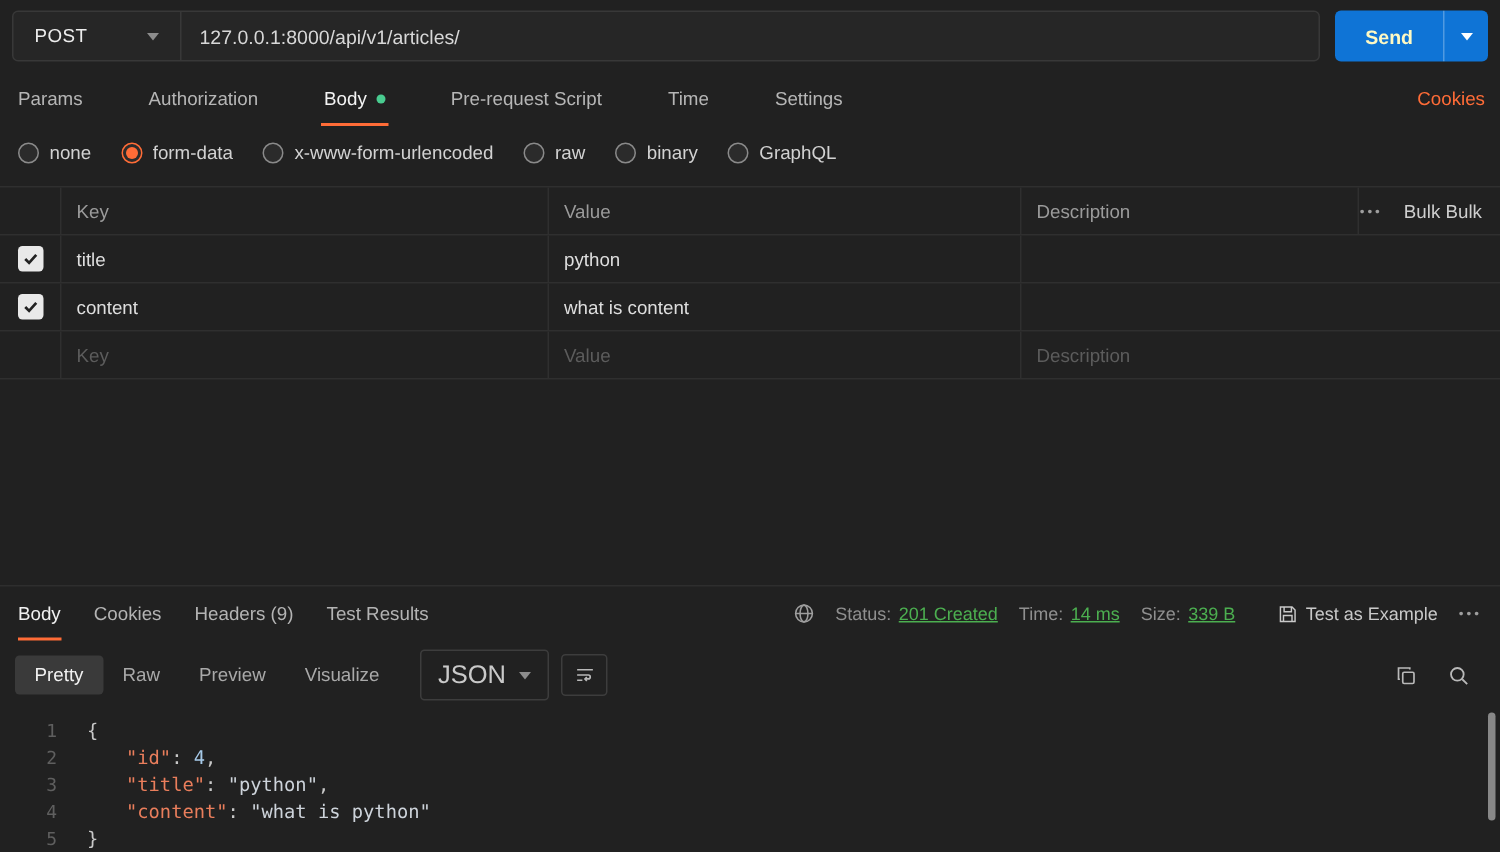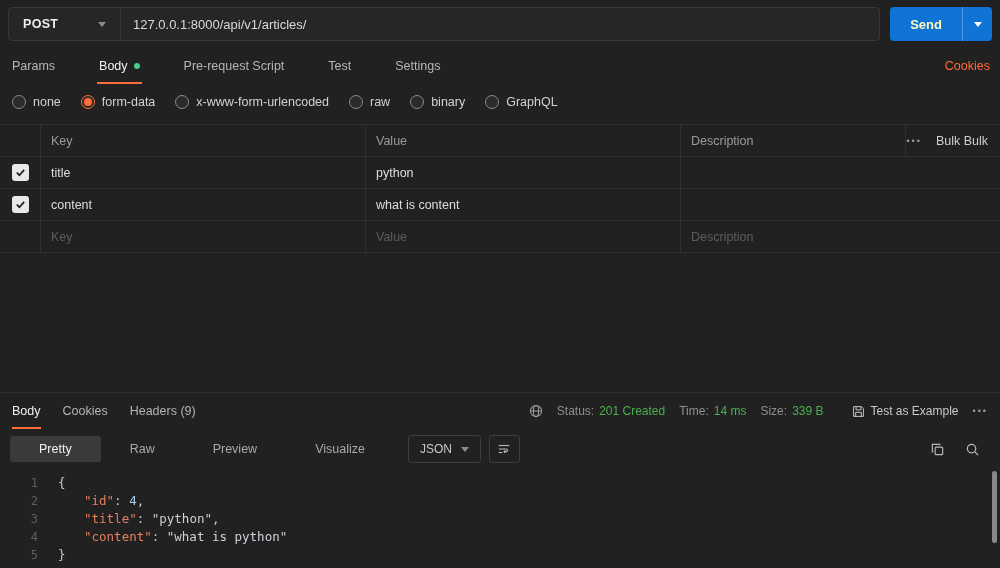--- a/index.html
+++ b/index.html
@@ -9,21 +9,21 @@
     font-family: "Liberation Sans", sans-serif;
     color: #e0e0e0;
     overflow: hidden;
   }
   .app { display: flex; flex-direction: column; width: 1000px; height: 568px; }
 
   
   .topbar { display: flex; align-items: center; gap: 10px; padding: 7px 8px; flex: 0 0 48px; }
   .url-control { flex: 1; display: flex; height: 34px; background: #262626; border: 1px solid #383838; border-radius: 4px; overflow: hidden; }
   .method { display: flex; align-items: center; justify-content: space-between; width: 112px; padding: 0 14px; border-right: 1px solid #383838; cursor: pointer; }
-  .method-label { font-weight: 700; font-size: 12.5px; color: #ededed; letter-spacing: .3px; }
+  .method-label { font-weight: 400; font-size: 12.5px; color: #ededed; letter-spacing: .3px; }
   .caret { width: 0; height: 0; border-left: 4px solid transparent; border-right: 4px solid transparent; border-top: 5px solid currentColor; display: inline-block; color: #8c8c8c; }
   .url-input { flex: 1; background: transparent; border: none; outline: none; color: #d8d8d8; font-size: 13px; padding: 0 12px; font-family: "Liberation Sans", sans-serif; }
   .send { display: flex; align-items: stretch; height: 34px; border-radius: 4px; overflow: hidden; background: #0f74d6; color: #fef9c3; flex: 0 0 auto; }
   .send-main { display: flex; align-items: center; padding: 0 20px; font-size: 13px; font-weight: 600; cursor: pointer; }
   .send-caret { display: flex; align-items: center; justify-content: center; width: 30px; border-left: 1px solid rgba(255,255,255,.28); cursor: pointer; }
   .send-caret .caret { color: #fff; }
 
   
   .req-tabs { display: flex; align-items: center; gap: 40px; padding: 0 10px; flex: 0 0 36px; font-size: 12.5px; color: #b6b6b6; }
   .tab { position: relative; display: flex; align-items: center; gap: 6px; height: 36px; cursor: pointer; padding: 0 2px; }
@@ -56,28 +56,28 @@
   .spacer { flex: 1 1 auto; }
 
   
   .response { border-top: 1px solid #2e2e2e; flex: 0 0 176px; display: flex; flex-direction: column; }
   .res-tabs { display: flex; align-items: center; flex: 0 0 36px; padding: 0 12px; gap: 22px; font-size: 12.5px; color: #b4b4b4; }
   .res-tab { position: relative; height: 36px; display: flex; align-items: center; cursor: pointer; }
   .res-tab.active { color: #f0f0f0; }
   .res-tab.active::after { content: ""; position: absolute; left: 0; right: 0; bottom: 0; height: 2px; background: #ff6c37; }
   .res-meta { margin-left: auto; display: flex; align-items: center; gap: 14px; font-size: 12px; color: #8f8f8f; }
   .meta-pair { display: flex; gap: 5px; white-space: nowrap; }
-  .meta-val { color: #4caf50; }
+  .meta-val { color: #4caf50; text-decoration: underline; }
   .save-example { display: flex; align-items: center; gap: 6px; color: #c9c9c9; cursor: pointer; margin-left: 14px; white-space: nowrap; }
   .icon-btn { display: flex; align-items: center; cursor: pointer; }
 
   .res-toolbar { display: flex; align-items: center; padding: 6px 10px; flex: 0 0 40px; }
-  .view-btn { padding: 6px 29px; border-radius: 3px; color: #a9a9a9; font-size: 12.5px; cursor: pointer; }
+  .view-btn { padding: 6px 13px; border-radius: 3px; color: #a9a9a9; font-size: 12.5px; cursor: pointer; }
   .view-btn.active { background: #3a3a3a; color: #f2f2f2; }
-  .format-select { display: flex; align-items: center; gap: 9px; margin-left: 14px; padding: 6px 11px; border: 1px solid #3d3d3d; border-radius: 3px; color: #c9c9c9; font-size: 12px; cursor: pointer; }
+  .format-select { display: flex; align-items: center; gap: 9px; margin-left: 14px; padding: 6px 11px; border: 1px solid #3d3d3d; border-radius: 3px; color: #c9c9c9; font-size: 17px; cursor: pointer; }
   .wrap-btn { display: flex; align-items: center; justify-content: center; width: 31px; height: 28px; border: 1px solid #3d3d3d; border-radius: 3px; margin-left: 8px; cursor: pointer; }
   .toolbar-right { margin-left: auto; display: flex; gap: 20px; align-items: center; padding-right: 10px; }
 
   
   .code-area { position: relative; flex: 1 1 auto; font-family: "DejaVu Sans Mono", monospace; font-size: 12.5px; line-height: 18px; padding-top: 5px; overflow: hidden; }
   .code-line { display: flex; }
   .ln { width: 58px; text-align: right; padding-right: 20px; color: #5f5f5f; flex: 0 0 auto; font-size: 12px; }
   .code-text { white-space: pre; }
   .indent { padding-left: 26px; }
   .tok-key { color: #ea7e5c; }
@@ -108,29 +108,32 @@
       <div class="send-caret">
         <span class="caret"></span>
       </div>
     </div>
   </div>
 
   <div class="req-tabs">
     <div class="tab">
         <span>Params</span>
       </div>
+    <div class="tab">
+        <span>Authorization</span>
+      </div>
     <div class="tab active">
       <span>Body</span>
       <span class="dot"></span>
     </div>
     <div class="tab">
         <span>Pre-request Script</span>
       </div>
     <div class="tab">
-        <span>Test</span>
+        <span>Time</span>
       </div>
     <div class="tab">
         <span>Settings</span>
       </div>
     <span class="cookies">Cookies</span>
   </div>
 
   <div class="modes">
     <div class="mode">
       <span class="radio"></span>
@@ -234,20 +237,23 @@
 
     <div class="res-tabs">
       <div class="res-tab active">
           <span>Body</span>
         </div>
       <div class="res-tab">
           <span>Cookies</span>
         </div>
       <div class="res-tab">
           <span>Headers (9)</span>
+        </div>
+      <div class="res-tab">
+          <span>Test Results</span>
         </div>
 
       <div class="res-meta">
         <span class="icon-btn">
           <svg width="14" height="14" viewBox="0 0 16 16" fill="none" stroke="#9e9e9e" stroke-width="1.2">
             <circle cx="8" cy="8" r="6.4"></circle>
             <path d="M1.6 8h12.8"></path>
             <ellipse cx="8" cy="8" rx="3" ry="6.4"></ellipse>
           </svg>
         </span>

